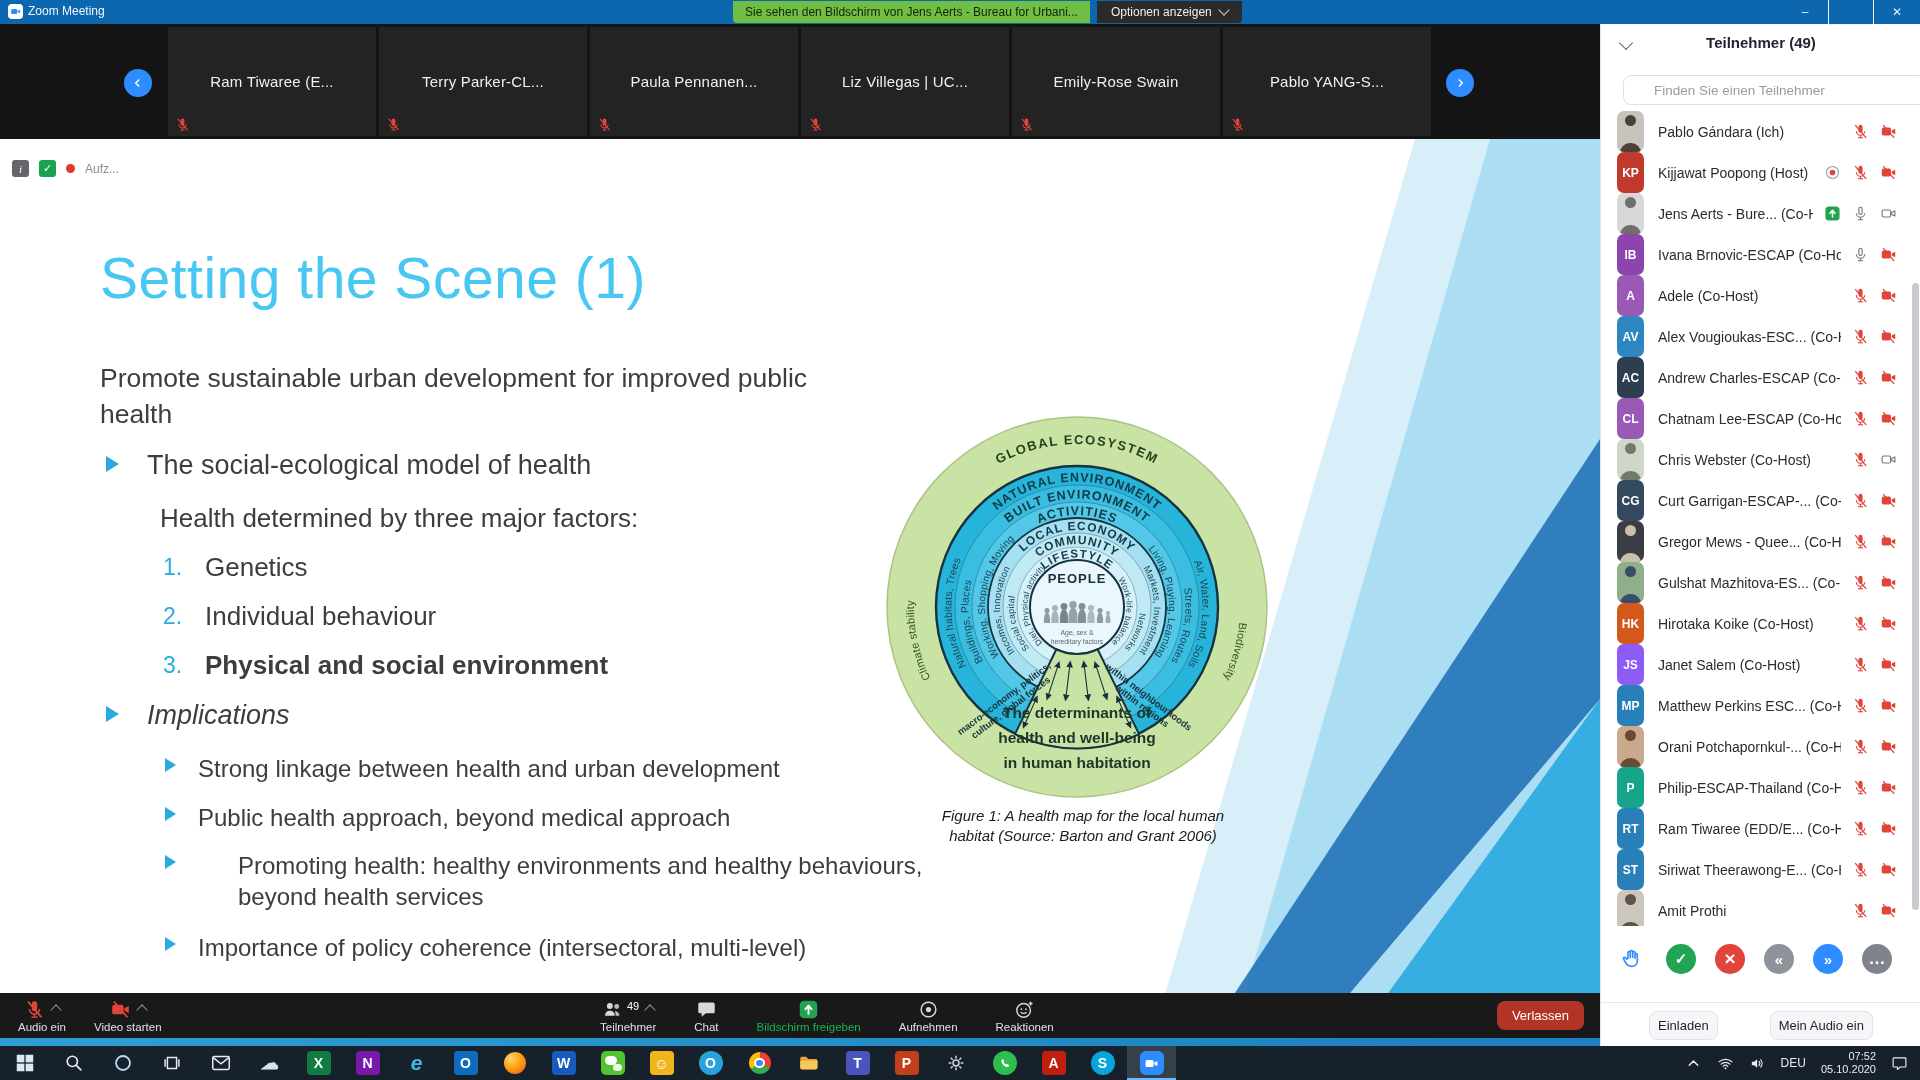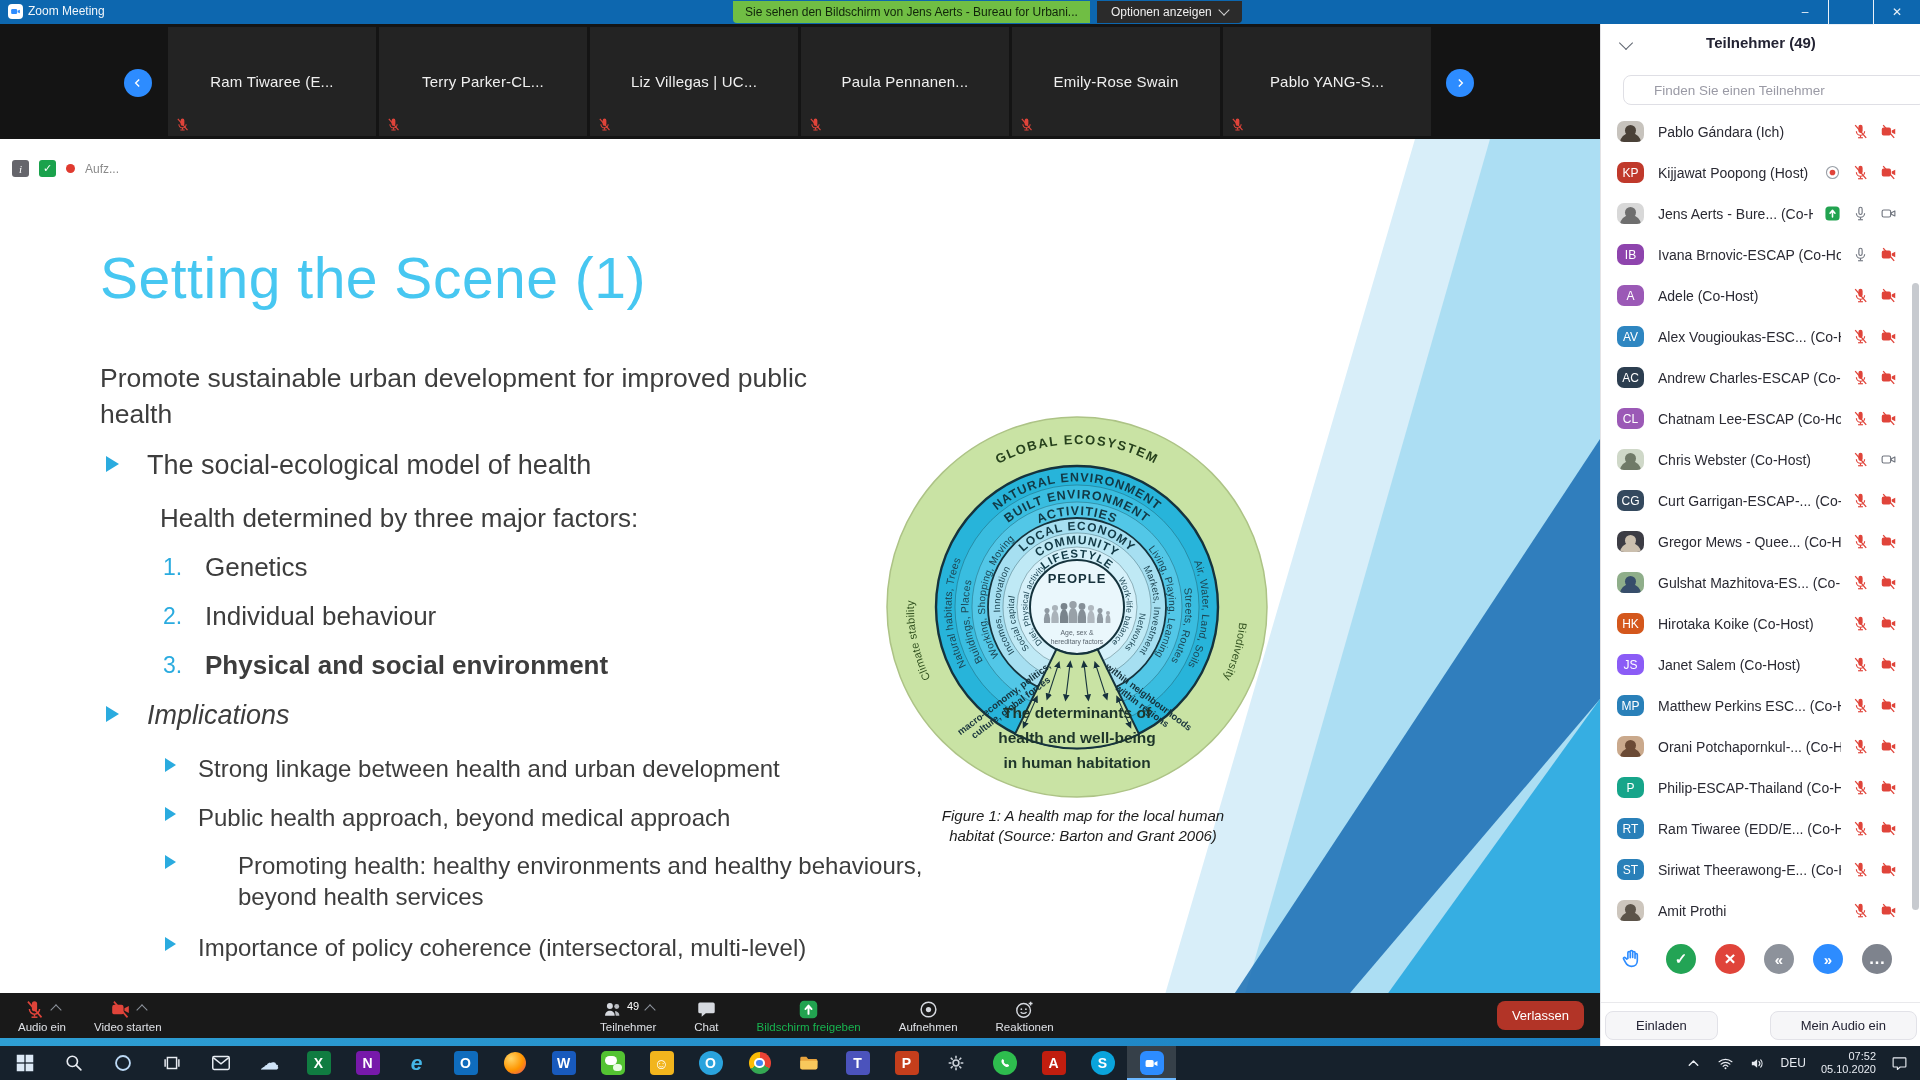--- a/index.html
+++ b/index.html
@@ -55,31 +55,31 @@
   .red{color:#e0443a}.gray{color:#70757f}.ltgray{color:#d6d9df}
   .leavebtn{position:absolute;right:16px;top:8px;height:29px;padding:0 15px;background:#b23427;color:#fff;font-size:13px;border:none;border-radius:8px;display:flex;align-items:center;cursor:pointer}
   
   .p-head{position:absolute;top:10px;left:0;right:0;text-align:center;font-size:15px;font-weight:bold;color:#232333}
   .p-collapse{position:absolute;left:20px;top:14px;width:9px;height:9px;border-right:1.7px solid #5f6570;border-bottom:1.7px solid #5f6570;transform:rotate(45deg);cursor:pointer}
   .p-search{position:absolute;left:22px;top:51px;width:262px;height:28px;border:1px solid #dfdfe5;border-radius:8px;padding:0 10px 0 30px;font-size:13.5px;color:#333;outline:none;font-family:"Liberation Sans",sans-serif}
   .p-search::placeholder{color:#9a9aa5}
   .srchico{position:absolute;left:32px;top:58px;width:14px;height:14px;color:#9a9aa5}
   .p-list{position:absolute;top:87px;left:0;width:310px;height:815px;overflow:hidden}
   .p-row{height:41px;display:flex;align-items:center;padding:0 14px 0 16px;cursor:pointer}
-  .avatar{width:27px;height:21px;border-radius:7px;flex:none;display:flex;align-items:center;justify-content:center;color:#fff;font-size:12px;font-weight:normal;position:relative;overflow:hidden}
+  .avatar{width:27px;height:41px;border-radius:7px;flex:none;display:flex;align-items:center;justify-content:center;color:#fff;font-size:12px;font-weight:bold;position:relative;overflow:hidden}
   .avatar.photo i{position:absolute;width:11px;height:11px;border-radius:50%;top:4px;left:8px}
   .avatar.photo b{position:absolute;width:21px;height:12px;border-radius:10px 10px 0 0;bottom:-3px;left:3px}
   .p-name{flex:1;font-size:14px;color:#2a2a33;margin-left:14px;white-space:nowrap;overflow:hidden}
   .pic{width:17px;height:17px;flex:none;margin-left:11px}
   .p-scroll{position:absolute;right:2px;top:259px;width:7px;height:627px;background:#c7cacf;border-radius:4px}
   .p-reactions{position:absolute;top:920px;left:16px;display:flex;gap:19px;align-items:center}
   .rx{width:30px;height:30px;border-radius:50%;display:flex;align-items:center;justify-content:center;color:#fff;font-size:15px;font-weight:bold;cursor:pointer}
   .rx svg{width:26px;height:26px}
   .p-footer{position:absolute;top:978px;left:0;width:320px;height:44px;border-top:1px solid #e9e9ec;display:flex;align-items:center;justify-content:center;gap:52px}
-  .pf-btn{background:#f6f6f8;border:1px solid #e2e2e8;border-radius:8px;font-size:13px;color:#232333;padding:6px 30px;cursor:pointer;font-family:"Liberation Sans",sans-serif}
+  .pf-btn{background:#f6f6f8;border:1px solid #e2e2e8;border-radius:8px;font-size:13px;color:#232333;padding:6px 8px;cursor:pointer;font-family:"Liberation Sans",sans-serif}
   
   .taskbar{position:absolute;left:0;bottom:0;width:1920px;height:34px;background:#16212c;display:flex;align-items:center;z-index:70}
   .tk-app{width:49px;height:34px;display:flex;align-items:center;justify-content:center;cursor:pointer;position:relative}
   .tk-app.active{background:rgba(255,255,255,.14);box-shadow:inset 0 -2px 0 #6cb8ff}
   .tk-app svg{width:22px;height:22px}
   .letter{width:24px;height:24px;border-radius:4px;display:flex;align-items:center;justify-content:center;color:#fff;font-size:14px;font-weight:bold}
   .letter.round{border-radius:50%}
   .chrome{width:22px;height:22px;border-radius:50%;background:conic-gradient(#ea4335 0 33%,#34a853 0 66%,#fbbc05 0 100%);position:relative}
   .chrome::after{content:'';position:absolute;inset:26%;background:#4285f4;border:2px solid #fff;border-radius:50%}
   .firefox{width:22px;height:22px;border-radius:50%;background:radial-gradient(circle at 32% 30%,#ffd567,#ff9500 55%,#e3486f 100%)}
@@ -246,28 +246,28 @@
           </svg>
         </div>
         <div class="tile">
           <span class="nm">Terry Parker-CL...</span>
           <svg class="mut" viewBox="0 0 24 24">
             <use href="#s-mic"></use>
             <use href="#s-slash"></use>
           </svg>
         </div>
         <div class="tile">
-          <span class="nm">Liz Villegas | UC...</span>
+          <span class="nm">Paula Pennanen...</span>
           <svg class="mut" viewBox="0 0 24 24">
             <use href="#s-mic"></use>
             <use href="#s-slash"></use>
           </svg>
         </div>
         <div class="tile">
-          <span class="nm">Paula Pennanen...</span>
+          <span class="nm">Liz Villegas | UC...</span>
           <svg class="mut" viewBox="0 0 24 24">
             <use href="#s-mic"></use>
             <use href="#s-slash"></use>
           </svg>
         </div>
         <div class="tile">
           <span class="nm">Emily-Rose Swain</span>
           <svg class="mut" viewBox="0 0 24 24">
             <use href="#s-mic"></use>
             <use href="#s-slash"></use>

